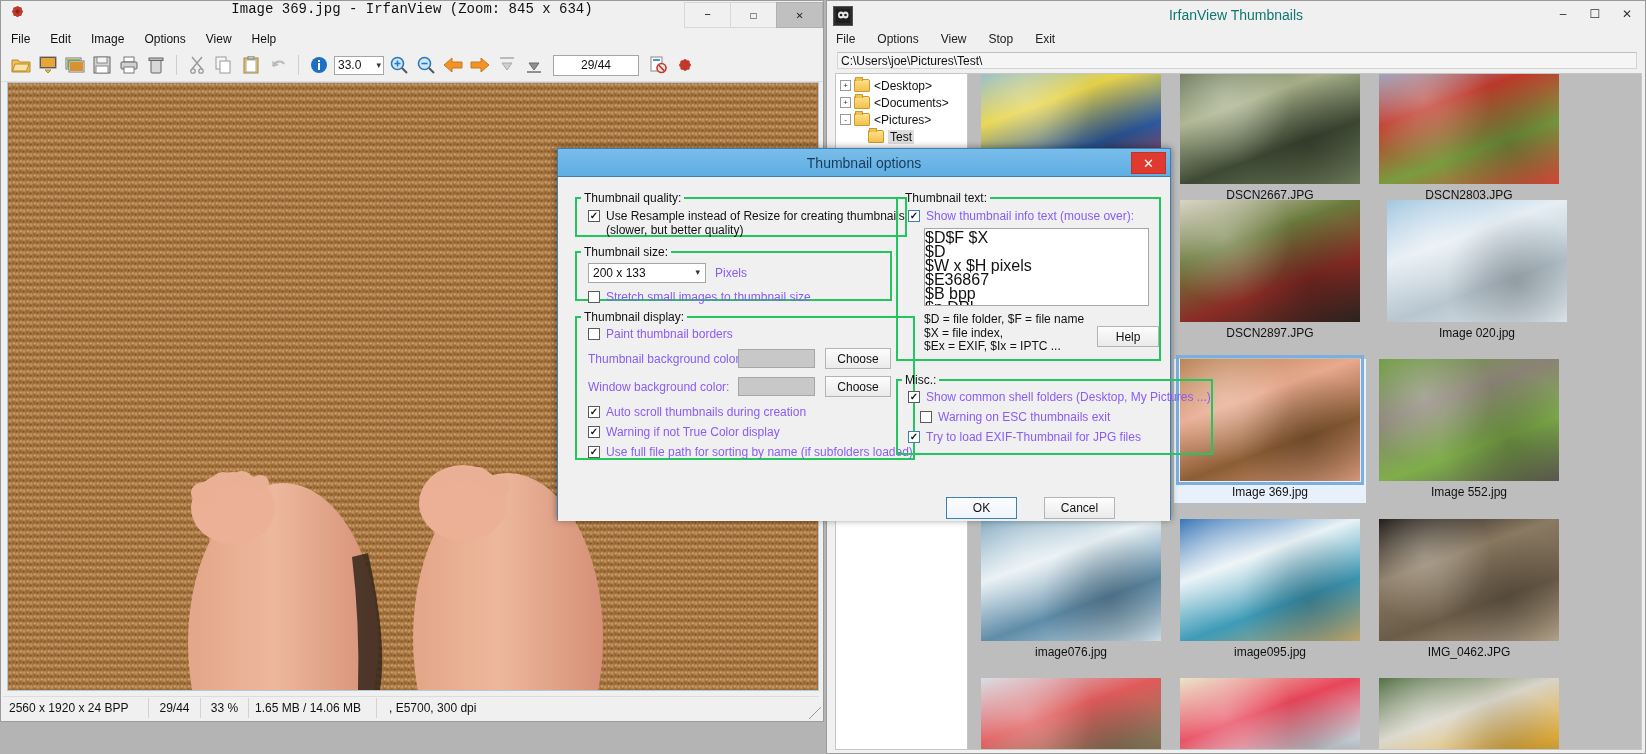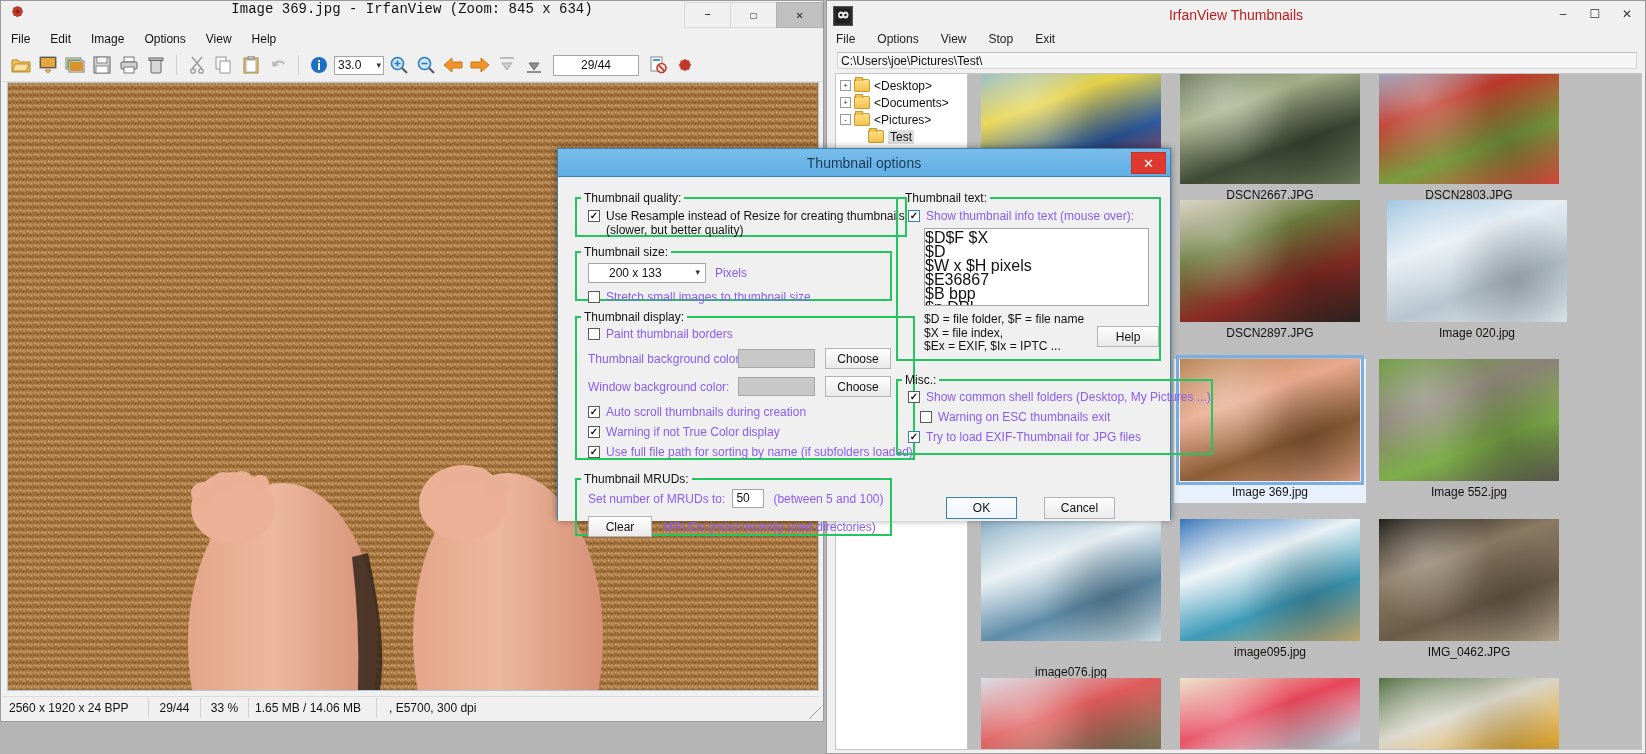--- a/index.html
+++ b/index.html
@@ -26,21 +26,21 @@
     position:relative;
   }
   #thumbs-app-icon{
     width:18px;height:18px;margin-left:6px;margin-top:2px;
     background:#2b2b2b;border:1px solid #555;
     display:flex;align-items:center;justify-content:center;
     font-size:11px;color:#ddd;line-height:1;
   }
   #thumbs-title{
     position:absolute;left:0;right:0;text-align:center;
-    font-size:14px;color:#b91c1c;
+    font-size:14px;color:#0f766e;
   }
   .winbtns{position:absolute;right:2px;top:2px;display:flex;}
   .winbtn{
     width:32px;height:22px;display:flex;align-items:center;justify-content:center;
     font-size:12px;color:#333;background:transparent;border:none;
     font-family:"Liberation Sans",sans-serif;
   }
   .winbtn.close{color:#333;}
   #thumbs-menubar{
     height:20px;padding-left:6px;display:flex;align-items:center;gap:16px;
@@ -203,21 +203,21 @@
     flex:0 0 12px;margin-right:6px;margin-top:1px;box-sizing:border-box;
     font-size:10px;line-height:10px;color:#111;font-weight:bold;
   }
   .cbx.blue{border-color:#3c7fb1;}
   .txtinput{
     border:1px solid #a6a6a6;background:#fff;font-size:12px;color:#111;
     box-sizing:border-box;
   }
   .combo{
     border:1px solid #a6a6a6;background:#fff;font-size:12px;color:#111;
-    display:flex;align-items:center;padding-left:20px;position:relative;
+    display:flex;align-items:center;padding-left:4px;position:relative;
     box-sizing:border-box;
   }
   .combo .cb-arrow{position:absolute;right:5px;top:3px;font-size:9px;color:#333;}
   .btn{
     border:1px solid #b4b4b4;background:linear-gradient(#fdfdfd,#eaeaea);
     font-size:12px;color:#111;display:flex;align-items:center;justify-content:center;
     box-sizing:border-box;font-family:"Liberation Sans",sans-serif;
   }
   .btn.default{border:1px solid #3c7fb1;background:linear-gradient(#fcfdfe,#eef5fb);}
   .colorswatch{
@@ -323,21 +323,21 @@
             <div style="position: absolute; inset: 0px; background: radial-gradient(circle at 25% 30%, rgba(255, 255, 255, 0.28), transparent 42%), radial-gradient(circle at 72% 68%, rgba(0, 0, 0, 0.22), transparent 46%);"></div>
           </div>
           <div class="thumb-cap">Image 369.jpg</div>
         </div>
         <div class="thumb-cell" style="left: 405px; top: 285px;">
           <div class="thumb-img" style="background: linear-gradient(160deg, rgb(107, 155, 60) 0%, rgb(138, 130, 118) 34%, rgb(127, 174, 74) 66%, rgb(92, 88, 80) 100%);">
             <div style="position: absolute; inset: 0px; background: radial-gradient(circle at 25% 30%, rgba(255, 255, 255, 0.28), transparent 42%), radial-gradient(circle at 72% 68%, rgba(0, 0, 0, 0.22), transparent 46%);"></div>
           </div>
           <div class="thumb-cap">Image 552.jpg</div>
         </div>
-        <div class="thumb-cell" style="left: 7px; top: 445px; gap: 20px;">
+        <div class="thumb-cell" style="left: 7px; top: 445px;">
           <div class="thumb-img" style="background: linear-gradient(160deg, rgb(127, 168, 191) 0%, rgb(232, 240, 244) 34%, rgb(95, 140, 168) 66%, rgb(207, 224, 232) 100%);">
             <div style="position: absolute; inset: 0px; background: radial-gradient(circle at 25% 30%, rgba(255, 255, 255, 0.28), transparent 42%), radial-gradient(circle at 72% 68%, rgba(0, 0, 0, 0.22), transparent 46%);"></div>
           </div>
           <div class="thumb-cap">image076.jpg</div>
         </div>
         <div class="thumb-cell" style="left: 206px; top: 445px;">
           <div class="thumb-img" style="background: linear-gradient(160deg, rgb(47, 111, 181) 0%, rgb(233, 242, 246) 34%, rgb(62, 155, 184) 66%, rgb(196, 168, 106) 100%);">
             <div style="position: absolute; inset: 0px; background: radial-gradient(circle at 25% 30%, rgba(255, 255, 255, 0.28), transparent 42%), radial-gradient(circle at 72% 68%, rgba(0, 0, 0, 0.22), transparent 46%);"></div>
           </div>
           <div class="thumb-cap">image095.jpg</div>
@@ -638,32 +638,20 @@
       <div class="cb-row" style="margin:6px 0 0 11px;">
         <span class="cbx">✓</span>
         <span class="lbl">Warning if not True Color display</span>
       </div>
       <div class="cb-row" style="margin:6px 0 0 11px;">
         <span class="cbx">✓</span>
         <span class="lbl">Use full file path for sorting by name (if subfolders loaded)</span>
       </div>
     </fieldset>
 
-    <fieldset class="grp" style="left:17px;top:295px;width:313px;height:60px;">
-      <legend>Thumbnail MRUDs:</legend>
-      <div style="display:flex;align-items:center;margin:3px 0 0 11px;">
-        <span class="lbl">Set number of MRUDs to:</span>
-        <div class="txtinput" style="width:32px;height:19px;margin-left:7px;padding-left:3px;line-height:17px;">50</div>
-        <span class="lbl" style="margin-left:9px;">(between 5 and 100)</span>
-      </div>
-      <div style="display:flex;align-items:center;margin:8px 0 0 11px;">
-        <div class="btn" style="width:64px;height:21px;">Clear</div>
-        <span class="lbl" style="margin-left:11px;">MRUDs (most recently used directories)</span>
-      </div>
-    </fieldset>
 
     <fieldset class="grp" style="left:338px;top:14px;width:257px;height:166px;">
       <legend>Thumbnail text:</legend>
       <div class="cb-row" style="margin:4px 0 0 10px;">
         <span class="cbx blue">✓</span>
         <span class="lbl">Show thumbnail info text (mouse over):</span>
       </div>
       <div class="infotext" style="width:225px;height:78px;margin:5px 0 0 26px;">$D$F $X
 $D
 $W x $H pixels

